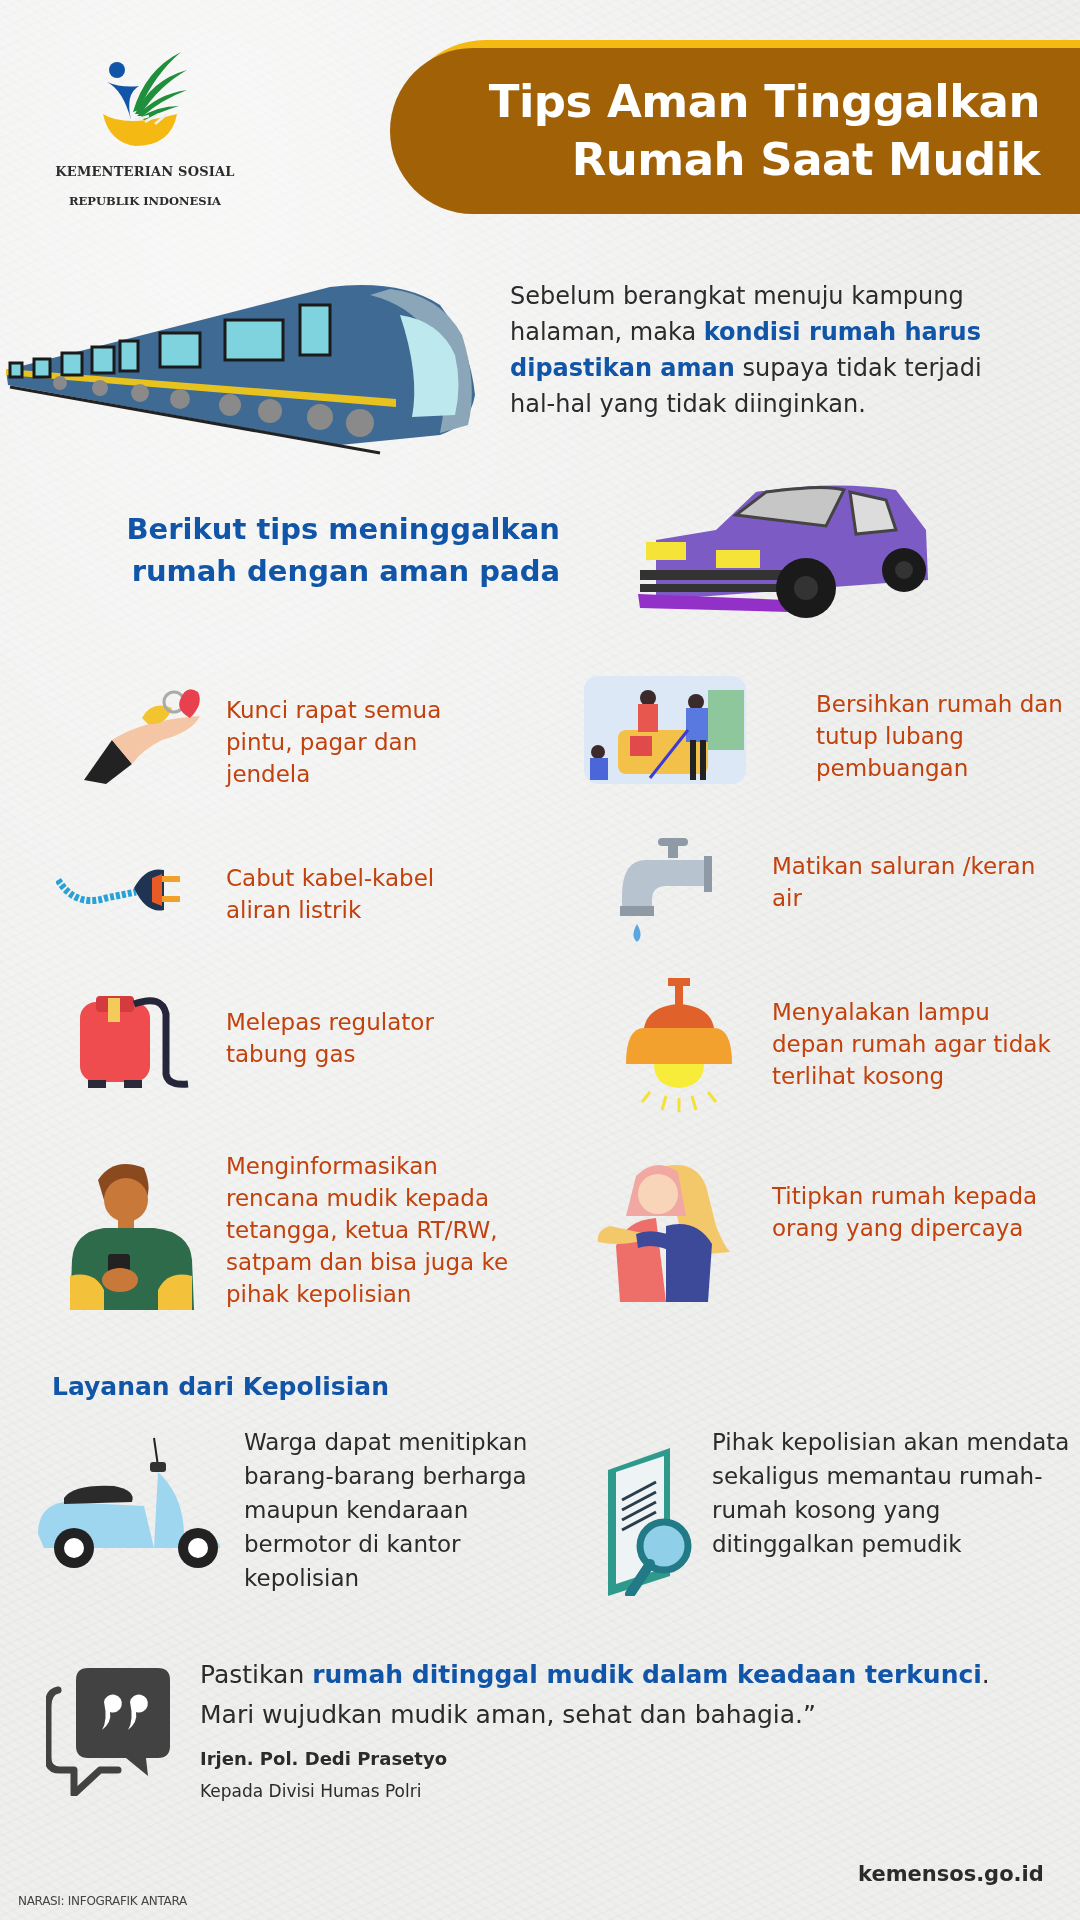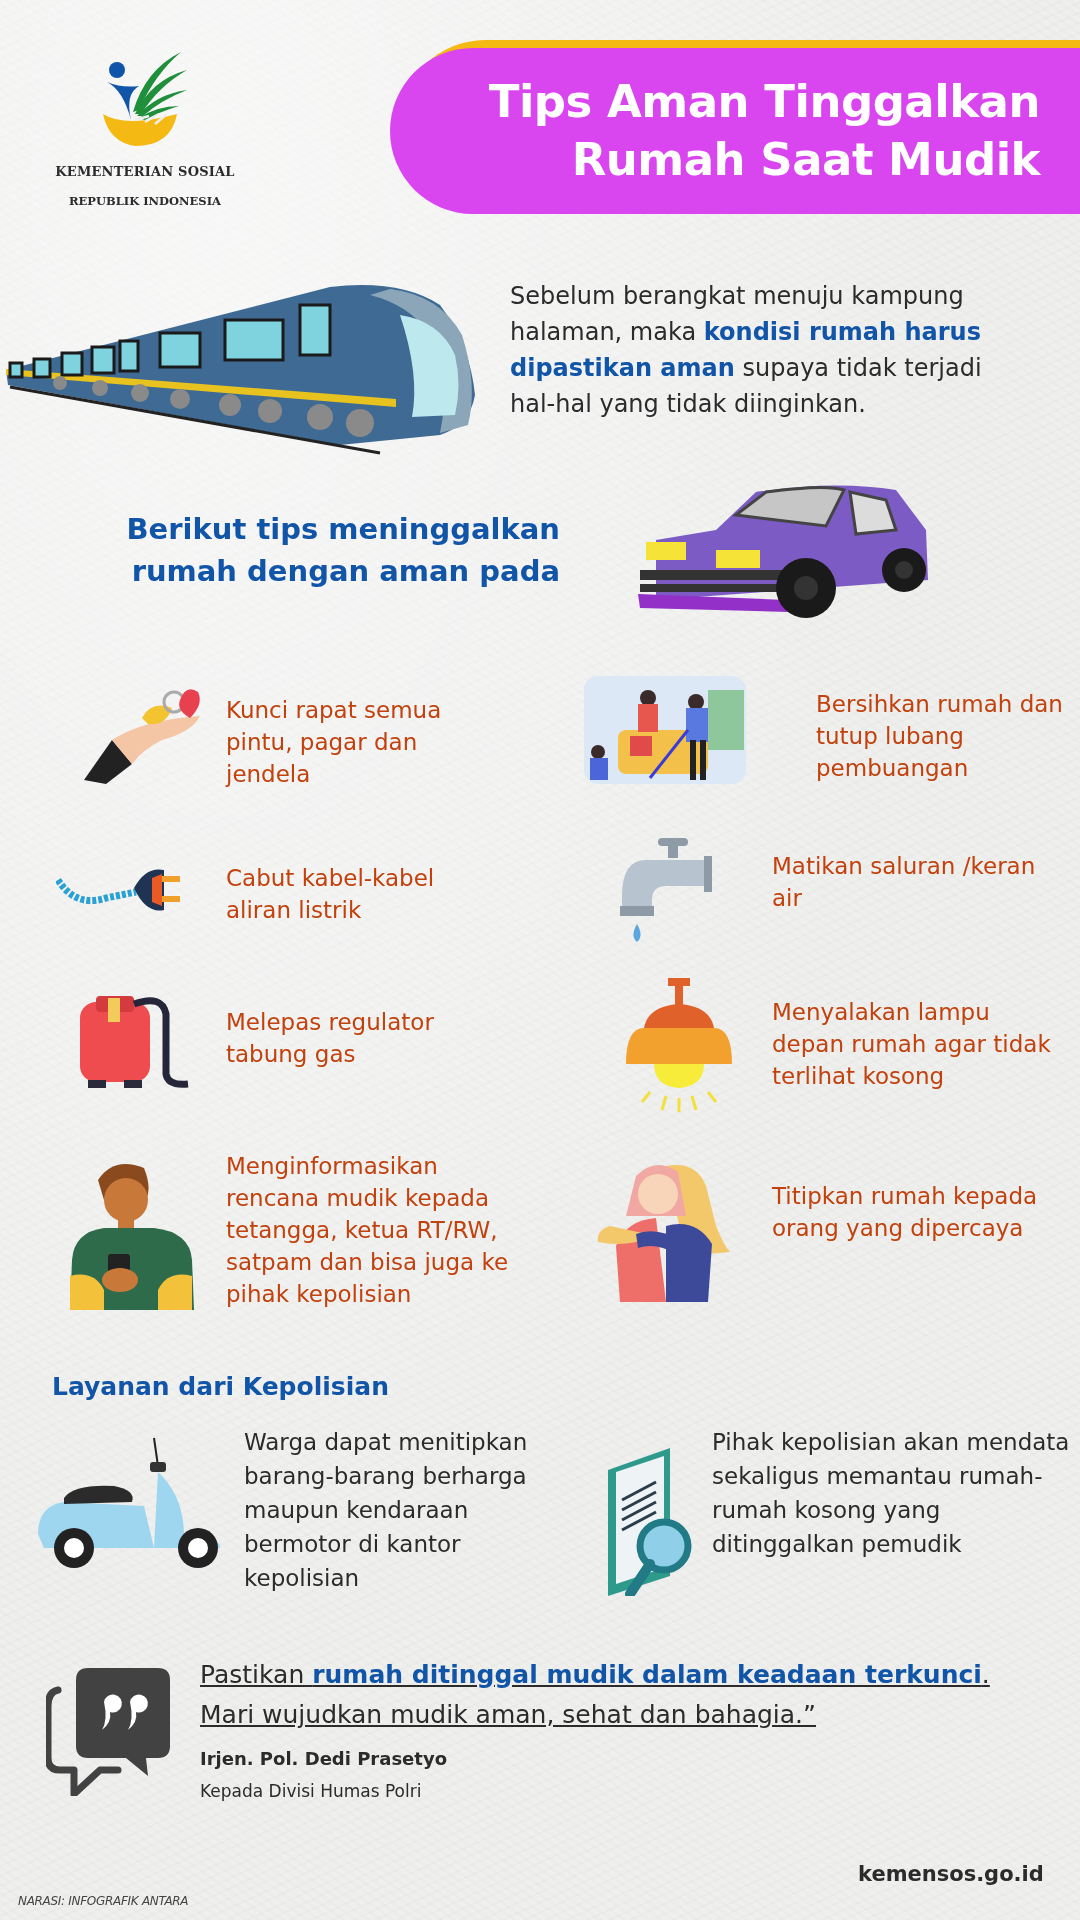--- a/index.html
+++ b/index.html
@@ -18,41 +18,41 @@
   .abs { position: absolute; }
 
   
   .logo { left: 50px; top: 50px; width: 190px; text-align: center; }
   .logo svg { display: block; margin: 0 auto; }
   .logo .org1 { font-family: "DejaVu Serif", serif; font-weight: bold; font-size: 13px; color: #2b2b2b; margin-top: 14px; letter-spacing: 0.2px; }
   .logo .org2 { font-family: "DejaVu Serif", serif; font-weight: bold; font-size: 11.5px; color: #2b2b2b; margin-top: 15px; }
 
   
   .banner-gold { left: 400px; top: 40px; width: 680px; height: 170px; background: #f5b914; border-radius: 90px 0 0 90px; }
-  .banner { left: 390px; top: 48px; width: 690px; height: 166px; background: #d946ef; border-radius: 88px 0 0 88px; display: flex; flex-direction: column; justify-content: center; align-items: flex-end; padding-right: 40px; }
+  .banner { left: 390px; top: 48px; width: 690px; height: 166px; background: #a16207; border-radius: 88px 0 0 88px; display: flex; flex-direction: column; justify-content: center; align-items: flex-end; padding-right: 40px; }
   .banner div { color: #ffffff; font-family: "DejaVu Sans", sans-serif; font-weight: bold; font-size: 45px; line-height: 58px; letter-spacing: -0.5px; }
 
   
   .intro { left: 510px; top: 278px; width: 520px; font-size: 24px; line-height: 36px; color: #2b2b2b; }
   .hl { color: #1155a8; font-weight: bold; }
 
   .subhead { left: 60px; top: 508px; width: 500px; text-align: right; color: #1155a8; font-weight: bold; font-size: 29px; line-height: 42px; }
 
   
   .tip-text { font-size: 23px; line-height: 32px; color: #c2410c; }
 
   .section-title { left: 52px; top: 1372px; color: #1155a8; font-weight: bold; font-size: 25px; }
 
   .svc-text { font-size: 23px; line-height: 34px; color: #2b2b2b; }
 
-  .quote { left: 200px; top: 1655px; width: 860px; font-size: 25px; line-height: 40px; color: #2b2b2b; text-decoration: underline; }
+  .quote { left: 200px; top: 1655px; width: 860px; font-size: 25px; line-height: 40px; color: #2b2b2b; }
   .quote-author { left: 200px; top: 1748px; font-weight: bold; font-size: 18px; color: #2b2b2b; }
   .quote-role { left: 200px; top: 1781px; font-size: 17px; color: #2b2b2b; }
 
-  .footer-left { left: 18px; top: 1894px; font-size: 12px; color: #444; letter-spacing: -0.3px; font-style: italic; }
+  .footer-left { left: 18px; top: 1894px; font-size: 12px; color: #444; letter-spacing: -0.3px; }
   .footer-right { left: 858px; top: 1862px; font-size: 21px; font-weight: bold; color: #2b2b2b; }
 </style>
 </head>
 <body>
 
 <div class="abs logo">
   <svg width="100" height="100" viewBox="0 0 100 100">
     <circle cx="22" cy="20" r="8" fill="#1155a8"></circle>
     <path d="M12 32 Q28 40 36 70 Q30 44 44 36 Q26 38 12 32Z" fill="#1155a8"></path>
     <path d="M38 62 Q50 20 86 2 Q60 24 44 60Z" fill="#1f8f3c"></path>

